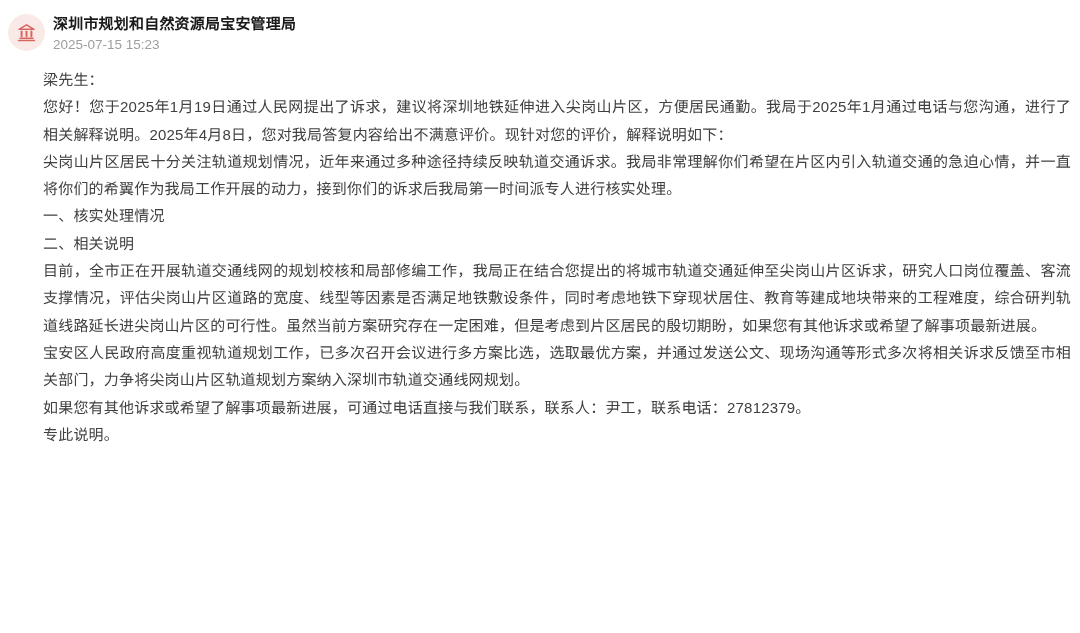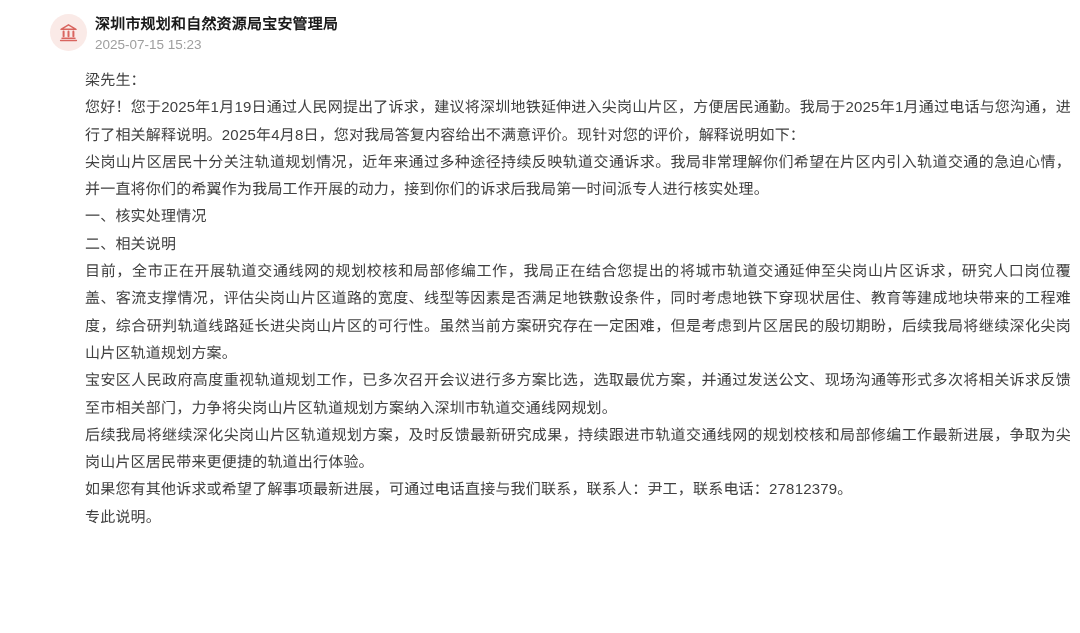--- a/index.html
+++ b/index.html
@@ -2,21 +2,21 @@
 <html lang="zh-CN"><head>
 <meta charset="utf-8">
 <style>
   * { margin: 0; padding: 0; box-sizing: border-box; }
   html, body {
     width: 1080px; height: 633px;
     background: #ffffff;
     overflow: hidden;
     font-family: "Liberation Sans", "DejaVu Sans", sans-serif;
   }
-  .page { width: 1080px; height: 633px; background: #fff; padding-left: 42px; }
+  .page { width: 1080px; height: 633px; background: #fff; }
 
   
   .msg-header {
     display: flex;
     align-items: flex-start;
     padding: 14px 0 0 8px;
     height: 64px;
   }
   .avatar {
     width: 37px; height: 37px;
@@ -76,20 +76,19 @@
       <div class="timestamp">2025-07-15 15:23</div>
     </div>
   </div>
 
   <div class="letter-body">
     <p>梁先生：</p>
     <p>您好！您于2025年1月19日通过人民网提出了诉求，建议将深圳地铁延伸进入尖岗山片区，方便居民通勤。我局于2025年1月通过电话与您沟通，进行了相关解释说明。2025年4月8日，您对我局答复内容给出不满意评价。现针对您的评价，解释说明如下：</p>
     <p>尖岗山片区居民十分关注轨道规划情况，近年来通过多种途径持续反映轨道交通诉求。我局非常理解你们希望在片区内引入轨道交通的急迫心情，并一直将你们的希翼作为我局工作开展的动力，接到你们的诉求后我局第一时间派专人进行核实处理。</p>
     <p>一、核实处理情况</p>
     <p>二、相关说明</p>
-    <p>目前，全市正在开展轨道交通线网的规划校核和局部修编工作，我局正在结合您提出的将城市轨道交通延伸至尖岗山片区诉求，研究人口岗位覆盖、客流支撑情况，评估尖岗山片区道路的宽度、线型等因素是否满足地铁敷设条件，同时考虑地铁下穿现状居住、教育等建成地块带来的工程难度，综合研判轨道线路延长进尖岗山片区的可行性。虽然当前方案研究存在一定困难，但是考虑到片区居民的殷切期盼，后续我局将继续深化尖岗山片区轨道规划方案。</p>
+    <p>目前，全市正在开展轨道交通线网的规划校核和局部修编工作，我局正在结合您提出的将城市轨道交通延伸至尖岗山片区诉求，研究人口岗位覆盖、客流支撑情况，评估尖岗山片区道路的宽度、线型等因素是否满足地铁敷设条件，同时考虑地铁下穿现状居住、教育等建成地块带来的工程难度，综合研判轨道线路延长进尖岗山片区的可行性。虽然当前方案研究存在一定困难，但是考虑到片区居民的殷切期盼，如果您有其他诉求或希望了解事项最新进展。</p>
     <p>宝安区人民政府高度重视轨道规划工作，已多次召开会议进行多方案比选，选取最优方案，并通过发送公文、现场沟通等形式多次将相关诉求反馈至市相关部门，力争将尖岗山片区轨道规划方案纳入深圳市轨道交通线网规划。</p>
-    <p>后续我局将继续深化尖岗山片区轨道规划方案，及时反馈最新研究成果，持续跟进市轨道交通线网的规划校核和局部修编工作最新进展，争取为尖岗山片区居民带来更便捷的轨道出行体验。</p>
     <p>如果您有其他诉求或希望了解事项最新进展，可通过电话直接与我们联系，联系人：尹工，联系电话：27812379。</p>
     <p>专此说明。</p>
   </div>
 
 </div>
 
 </body></html>

